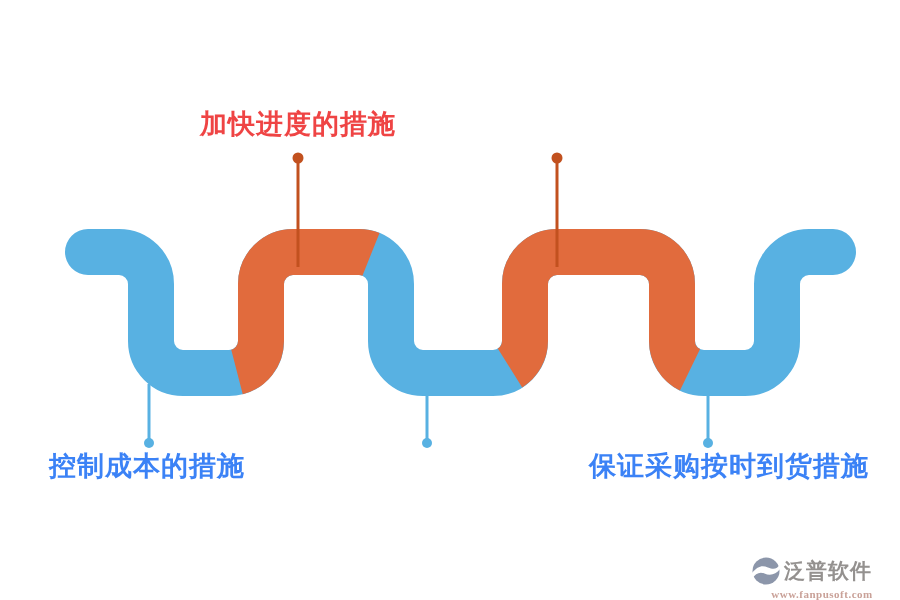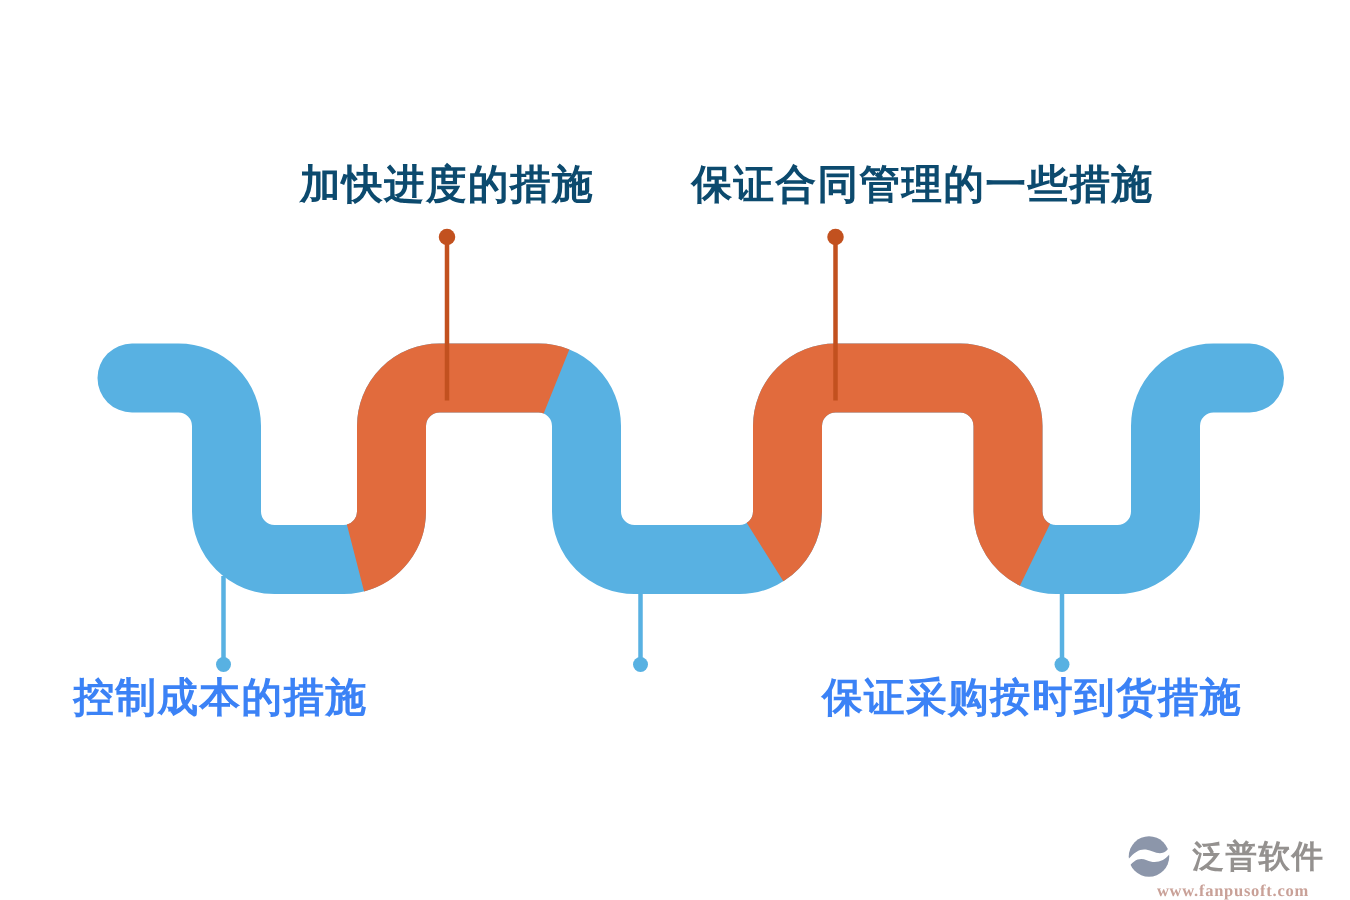--- a/index.html
+++ b/index.html
@@ -1,24 +1,24 @@
 <!DOCTYPE html>
 <html><head>
 <meta charset="utf-8">
 <style>
   html,body{margin:0;padding:0;background:#ffffff;}
   .canvas{position:relative;width:900px;height:600px;background:#ffffff;overflow:hidden;
           font-family:"DejaVu Sans","Liberation Sans",sans-serif;}
   .wave-svg{position:absolute;left:0;top:0;}
   .lbl{position:absolute;transform:translateX(-50%);white-space:nowrap;
        font-weight:700;font-size:27px;line-height:1;letter-spacing:1px;}
-  .lbl.top{top:110px;color:#0c4a6e;}
+  .lbl.top{top:110px;color:#ef4444;}
   .lbl.bottom{top:452px;color:#3b82f6;}
   .logo{position:absolute;left:751px;top:556px;width:142px;}
-  .logo-row{display:flex;align-items:center;gap:14px;}
+  .logo-row{display:flex;align-items:center;gap:3px;}
   .logo-name{font-size:21px;font-weight:700;color:#94918F;letter-spacing:1px;line-height:1;}
   .logo-url{margin-top:2px;text-align:center;font-family:"Liberation Serif","DejaVu Serif",serif;
             font-size:11px;font-weight:700;color:#C9A198;letter-spacing:0.5px;}
 </style>
 </head>
 <body>
 
 <div class="canvas">
 
   <svg class="wave-svg" width="900" height="600" viewBox="0 0 900 600">
@@ -65,24 +65,23 @@
       <line x1="427" y1="396" x2="427" y2="443" stroke="#58B1E2" stroke-width="3"></line>
       <circle cx="427" cy="443" r="5" fill="#58B1E2"></circle>
     </g>
     <g>
       <line x1="708" y1="396" x2="708" y2="443" stroke="#58B1E2" stroke-width="3"></line>
       <circle cx="708" cy="443" r="5" fill="#58B1E2"></circle>
     </g>
   </svg>
 
   <div class="lbl top" style="left:298px">加快进度的措施</div>
-  <div class="lbl top" style="left:615px">保证合同管理的一些措施</div>
 
   <div class="lbl bottom" style="left:147px">控制成本的措施</div>
-  <div class="lbl bottom" style="left:688px">保证采购按时到货措施</div>
+  <div class="lbl bottom" style="left:729px">保证采购按时到货措施</div>
 
   <div class="logo">
     <div class="logo-row">
       <span style="display:inline-block;width:30px;height:30px;">
         <svg width="30" height="30" viewBox="0 0 30 30">
           <circle cx="15" cy="15" r="13.5" fill="#8C96AA"></circle>
           <path d="M1 17 C7 10 11 9 17 11.5 C23 14 26 13 29 8 L29 13 C25 18.5 19 20 13.5 17.5 C8.5 15.5 4.5 17.5 1 23 Z" fill="#ffffff"></path>
         </svg>
       </span>
       <span class="logo-name">泛普软件</span>

